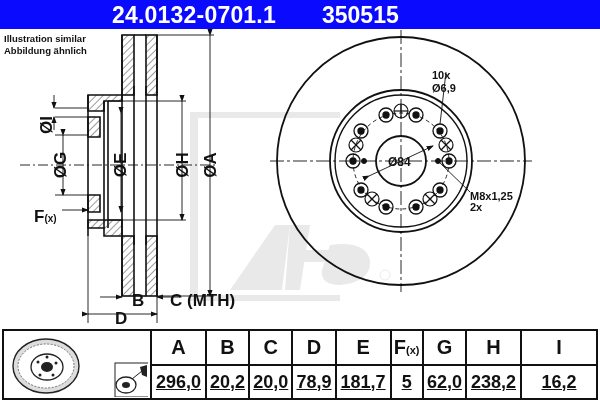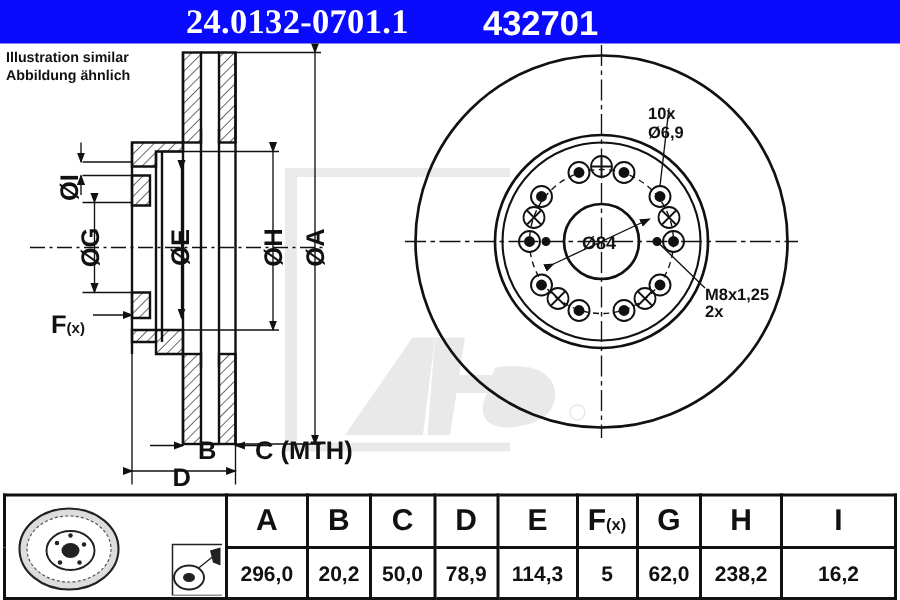--- a/index.html
+++ b/index.html
@@ -1,34 +1,34 @@
 <!DOCTYPE html>
 <html><head>
 <meta charset="utf-8">
 <style>
   html, body { margin: 0; padding: 0; background: #ffffff; }
   body { width: 600px; height: 400px; position: relative; overflow: hidden; font-family: "Liberation Sans", sans-serif; }
   .header { position: absolute; left: 0; top: 0; width: 600px; height: 29px; background: #0a0aff; color: #fff; font-weight: bold; font-size: 23px; }
-  .header .pn { position: absolute; left: 124px; top: 2px; letter-spacing: 0.2px; font-family: Liberation Serif, serif; }
+  .header .pn { position: absolute; left: 112px; top: 2px; letter-spacing: 0.2px; }
   .header .num { position: absolute; left: 322px; top: 2px; }
   .note { position: absolute; left: 4px; top: 33px; font-size: 9.5px; font-weight: bold; line-height: 12px; color: #111; }
   svg.drawing { position: absolute; left: 0; top: 29px; }
   .spec-table { position: absolute; left: 2px; top: 329px; width: 596px; height: 69px; border-collapse: collapse; }
   .spec-table td { border: 2px solid #111; text-align: center; font-weight: bold; color: #111; padding: 0; }
   .spec-table .hdr td { height: 33px; font-size: 20px; }
-  .spec-table .val td { height: 32px; font-size: 14px; }
+  .spec-table .val td { height: 32px; font-size: 18px; text-decoration: underline; }
   .spec-table td.img-cell { width: 146px; position: relative; }
   .fx-sub { font-size: 11px; }
 </style>
 </head>
 <body>
 
 <div class="header">
   <span class="pn">24.0132-0701.1</span>
-  <span class="num">432701</span>
+  <span class="num">350515</span>
 </div>
 
 <div class="note">
   <div>Illustration similar</div>
   <div>Abbildung ähnlich</div>
 </div>
 
 <svg class="drawing" width="600" height="300" viewBox="0 29 600 300" xmlns="http://www.w3.org/2000/svg">
   <defs>
     <pattern id="hatch" patternUnits="userSpaceOnUse" width="5" height="5" patternTransform="rotate(45)">
@@ -203,22 +203,22 @@
     <td>D</td>
     <td>E</td>
     <td><span>F</span><span class="fx-sub">(x)</span></td>
     <td>G</td>
     <td>H</td>
     <td style="width:74px">I</td>
   </tr>
   <tr class="val">
     <td>296,0</td>
     <td>20,2</td>
-    <td>50,0</td>
+    <td>20,0</td>
     <td>78,9</td>
-    <td>114,3</td>
+    <td>181,7</td>
     <td>5</td>
     <td>62,0</td>
     <td>238,2</td>
     <td>16,2</td>
   </tr>
 </tbody>
   </table>
 
 </body></html>

